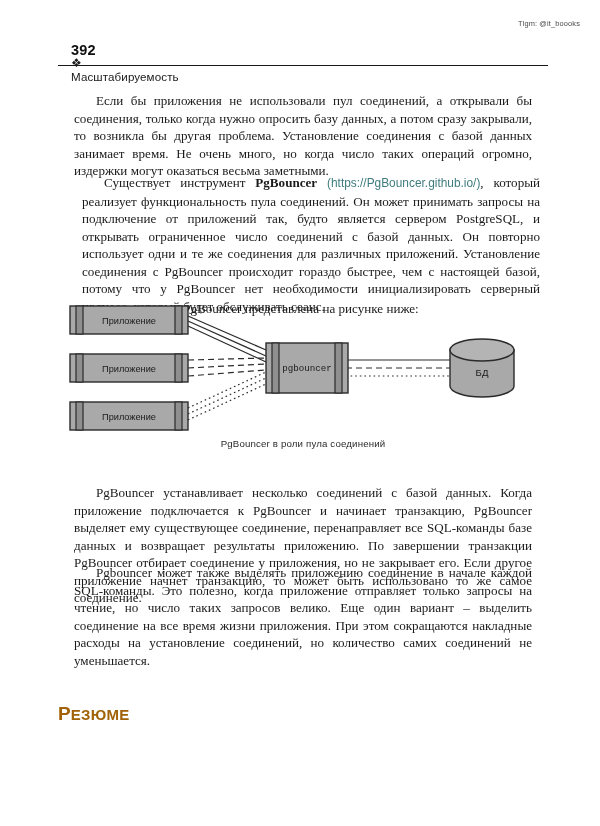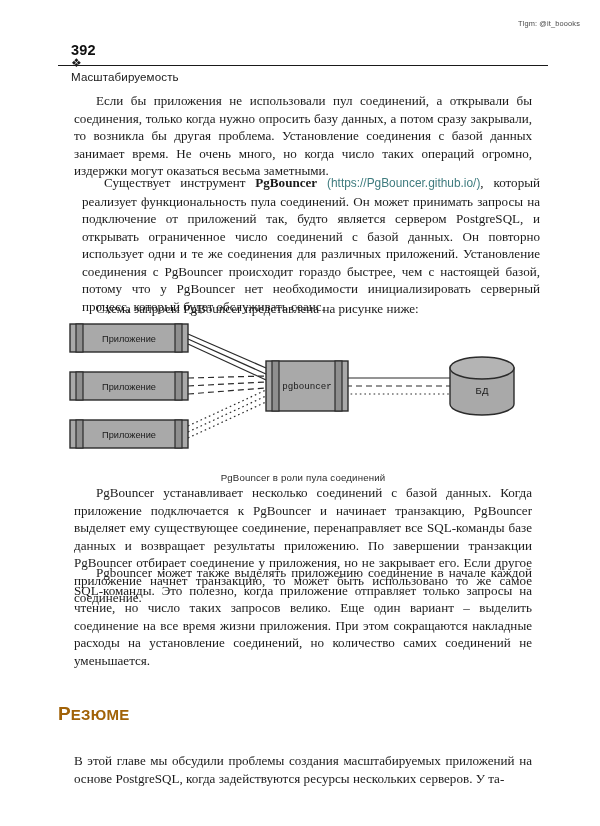--- a/index.html
+++ b/index.html
@@ -97,35 +97,34 @@
     color: #3e7b7e;
     font-family: "Liberation Sans", sans-serif;
     font-size: 11.9px;
   }
 
   
   .figure {
     position: absolute;
     left: 58px;
     width: 490px;
-    top: 316px;
+    top: 298px;
     height: 160px;
   }
   .figure svg { display: block; }
   .figcaption {
     position: absolute;
     top: 140px;
     left: 0;
     width: 490px;
     text-align: center;
     font-family: "Liberation Sans", sans-serif;
     font-size: 9.7px;
     color: #2b2b2b;
     letter-spacing: 0.15px;
-    margin-top: 16px;
   }
 
   
   .sec-head {
     position: absolute;
     left: 58px;
     top: 704px;
     font-family: "Liberation Sans", sans-serif;
     font-weight: bold;
     color: #a16207;
@@ -248,17 +247,14 @@
       </g>
     </svg>
 
     <div class="figcaption">PgBouncer в роли пула соединений</div>
   </div>
 
   <div class="sec-head">
     <span class="cap">Р</span><span class="rest">ЕЗЮМЕ</span>
   </div>
 
-  <div class="after-head">
-    <p class="body cont">В этой главе мы обсудили проблемы создания масштабируемых приложений на основе PostgreSQL, когда задействуются ресурсы нескольких серверов. У та-</p>
-  </div>
 
 </div>
 
 </body></html>

